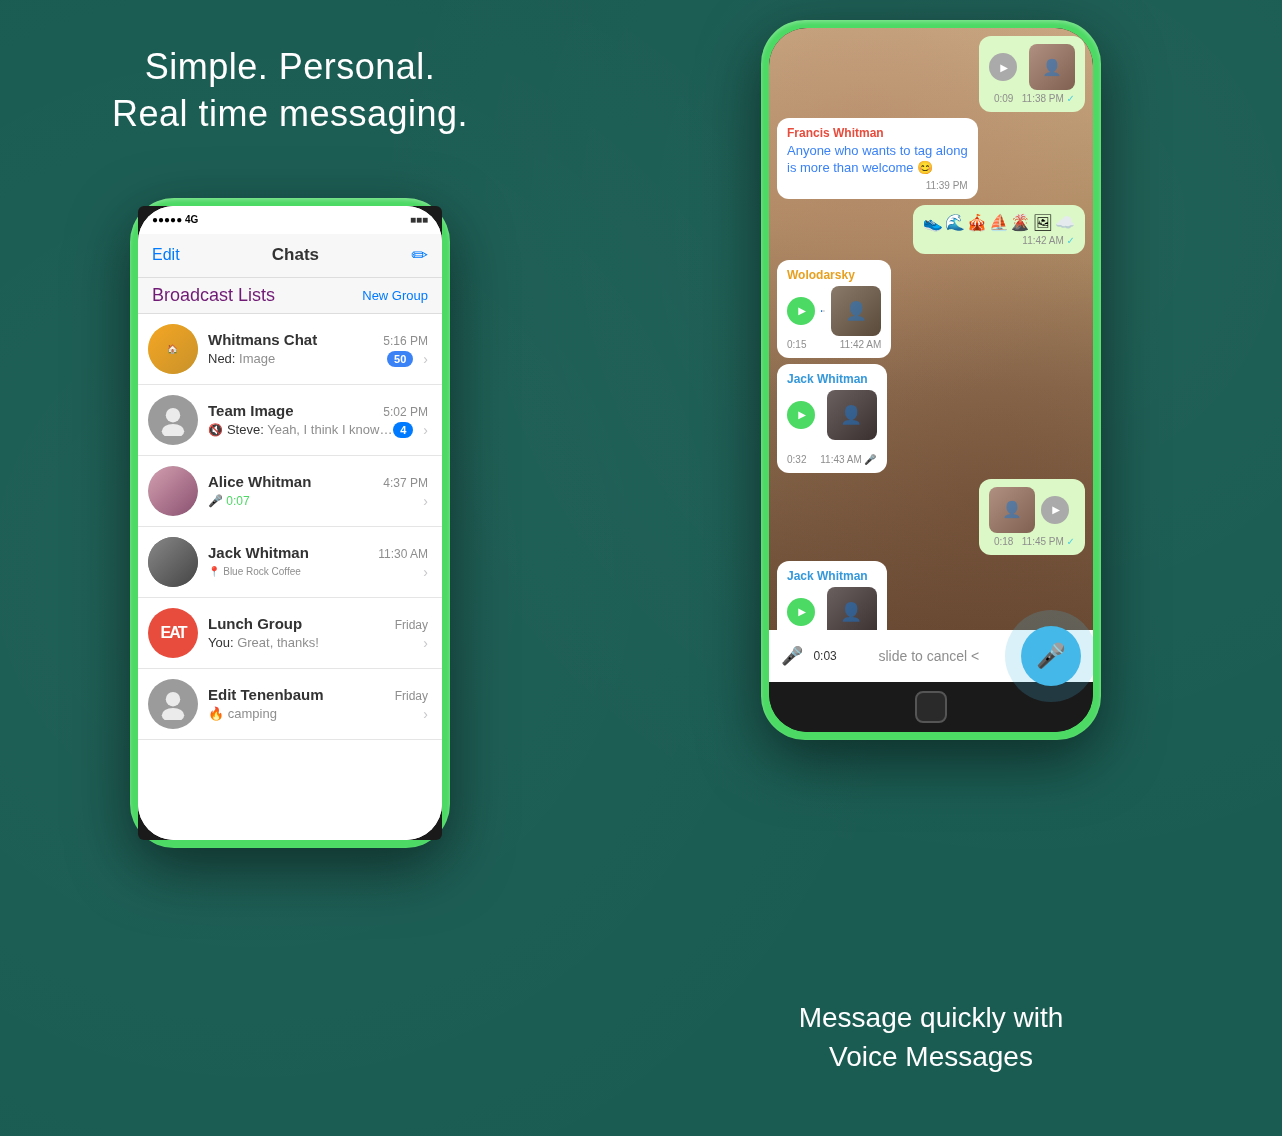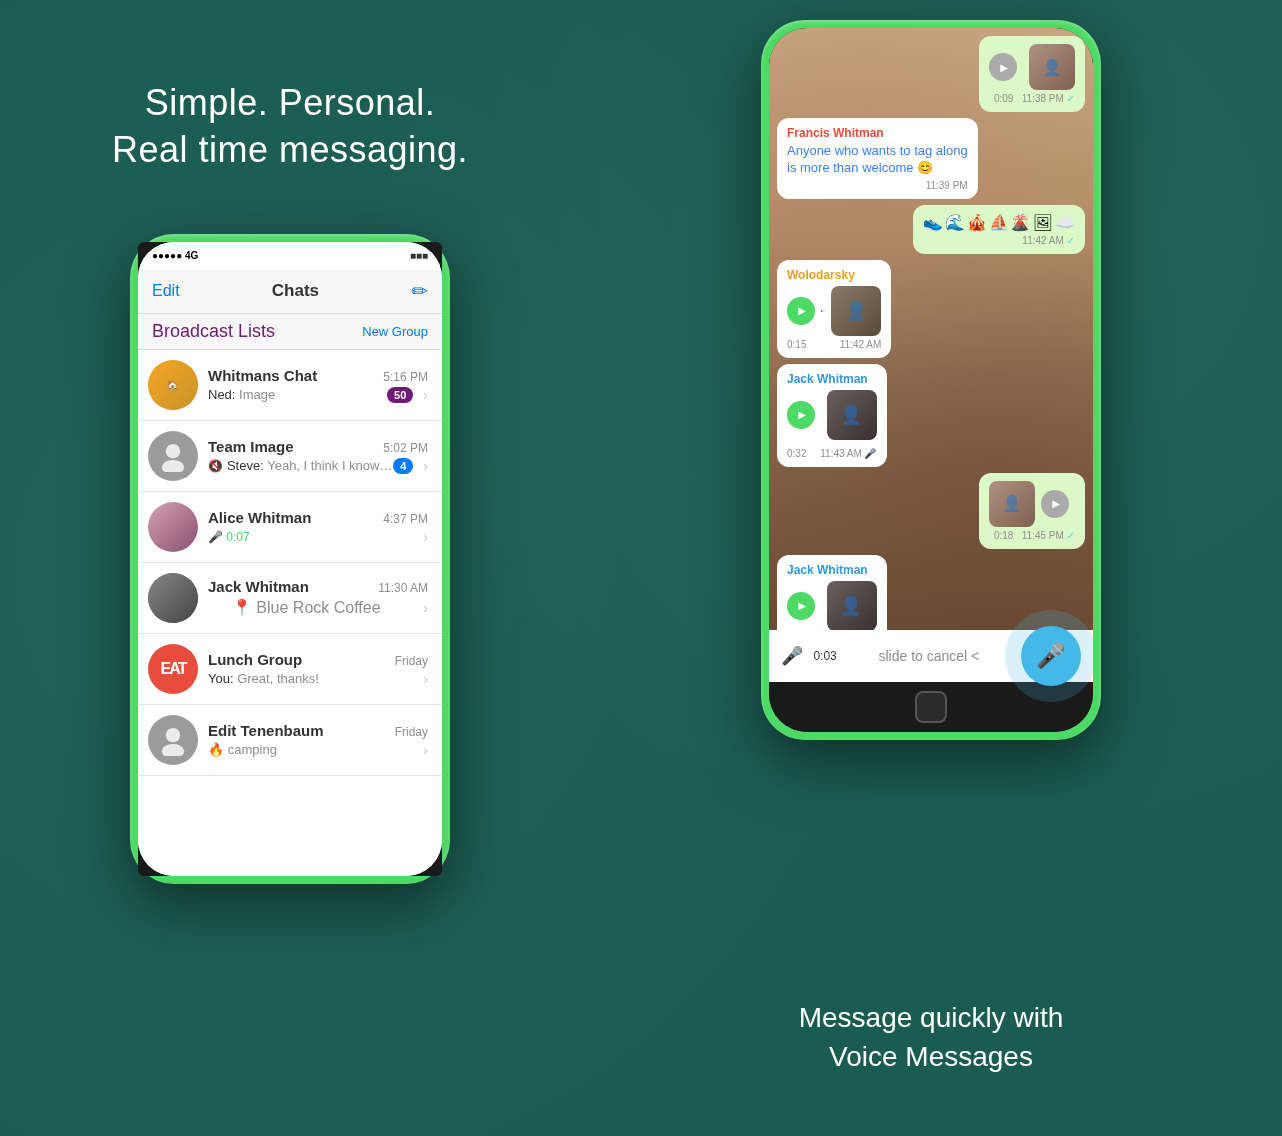--- a/index.html
+++ b/index.html
@@ -28,21 +28,21 @@
       height: 1136px;
     }
 
     
     .left-panel {
       width: 580px;
       display: flex;
       flex-direction: column;
       align-items: center;
       justify-content: flex-start;
-      padding-top: 80px;
+      padding-top: 44px;
       position: relative;
     }
 
     .tagline {
       color: white;
       text-align: center;
       font-size: 36px;
       font-weight: 300;
       line-height: 1.3;
       margin-bottom: 60px;
@@ -245,21 +245,21 @@
     .chat-preview {
       font-size: 13px;
       color: #8e8e8e;
       overflow: hidden;
       text-overflow: ellipsis;
       white-space: nowrap;
       flex: 1;
     }
 
     .chat-badge {
-      background: #701a75;
+      background: #3b82f6;
       color: white;
       border-radius: 10px;
       font-size: 11px;
       font-weight: bold;
       padding: 2px 7px;
       min-width: 20px;
       text-align: center;
       flex-shrink: 0;
     }
 
@@ -273,22 +273,21 @@
       margin-left: 6px;
     }
 
     .voice-preview {
       color: #4cd964;
       font-size: 12px;
     }
 
     .location-preview {
       color: #8e8e8e;
-      font-size: 16px;
-      margin-left: 24px;
+      font-size: 10px;
     }
 
     .mute-icon {
       color: #8e8e8e;
       font-size: 12px;
       margin-right: 4px;
     }
 
     
     .person-svg {
@@ -683,21 +682,21 @@
                   </div>
                   <div style="flex:1;">
                     <div style="width:100%;height:2px;background:#ddd;border-radius:1px;position:relative;">
                       <div style="position:absolute;left:0;top:0;width:15%;height:100%;background:#007aff;border-radius:1px;"></div>
                     </div>
                   </div>
                   <div style="width:50px;height:50px;border-radius:8px;overflow:hidden;background:linear-gradient(135deg,#6a6060,#3a3030);display:flex;align-items:center;justify-content:center;">
                     <span style="color:rgba(255,255,255,0.5);font-size:18px;">👤</span>
                   </div>
                 </div>
-                <div style="display:flex;justify-content:space-between;margin-top:8px;">
+                <div style="display:flex;justify-content:space-between;margin-top:14px;">
                   <span style="font-size:10px;color:#8e8e8e;">0:32</span>
                   <span style="font-size:10px;color:#8e8e8e;">11:43 AM 🎤</span>
                 </div>
               </div>
 
               <div class="msg-bubble msg-bubble-sent" style="max-width:90%;align-self:flex-end;">
                 <div style="display:flex;align-items:center;gap:6px;">
                   <div style="width:46px;height:46px;border-radius:8px;overflow:hidden;background:linear-gradient(135deg,#b09080,#806050);display:flex;align-items:center;justify-content:center;">
                     <span style="color:rgba(255,255,255,0.5);font-size:16px;">👤</span>
                   </div>

